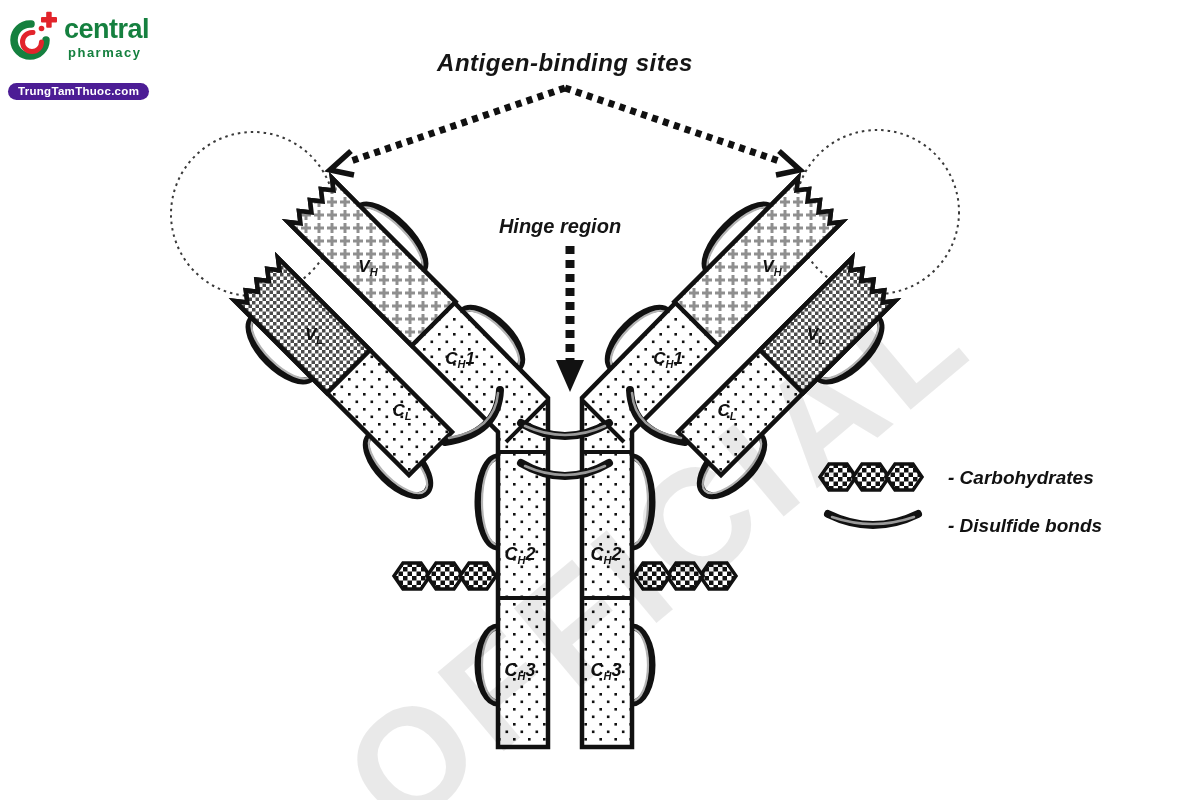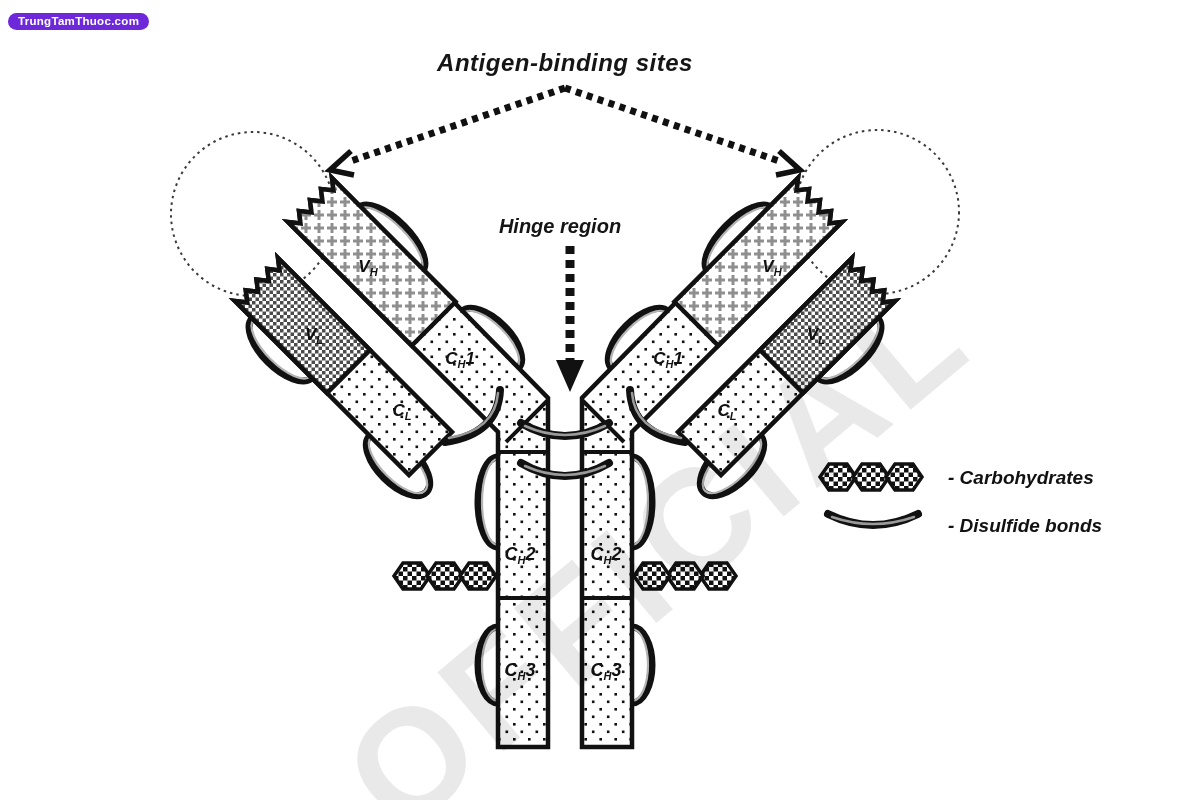--- a/index.html
+++ b/index.html
@@ -6,21 +6,21 @@
   .canvas{position:relative;width:1200px;height:800px;background:#fff;overflow:hidden;
           font-family:"Liberation Sans",sans-serif;}
   .canvas > svg{position:absolute;left:0;top:0;}
 
   
   .logo{position:absolute;left:8px;top:8px;z-index:6;}
   .logo-row{display:flex;align-items:flex-start;}
   .logo-text{margin-left:4px;margin-top:8px;}
   .brand{color:#15803f;font-weight:bold;font-size:27px;line-height:1;letter-spacing:-0.5px;display:block;}
   .tagline{color:#15803f;font-size:13px;font-weight:bold;letter-spacing:1.5px;display:block;margin:2px 0 0 4px;}
-  .pill{margin-top:5px;background:#6d28d9;color:#fff;font-size:11.5px;font-weight:bold;
+  .pill{margin-top:19px;background:#4c1d95;color:#fff;font-size:11.5px;font-weight:bold;
         padding:2px 10px 3px 10px;border-radius:10px;display:inline-block;letter-spacing:.3px;}
 
   
   .chain{fill:url(#dots);stroke:#111;stroke-width:4.5;stroke-linejoin:miter;}
   .vh{fill:url(#crosses);stroke:#111;stroke-width:4.5;}
   .vl{fill:url(#checker);stroke:#111;stroke-width:4.5;}
   .divider{stroke:#111;stroke-width:4;}
   .loopB{fill:none;stroke:#111;stroke-width:7;}
   .loopG{fill:none;stroke:#b3b3b3;stroke-width:2.2;}
   .bondB{fill:none;stroke:#111;stroke-width:8;stroke-linecap:round;}
@@ -162,16 +162,31 @@
       <text class="dlabel big" x="606" y="676" text-anchor="middle"><tspan>C</tspan><tspan class="s" dy="4">H</tspan><tspan dy="-4">3</tspan></text>
     </g>
 
     <text class="title" x="565" y="71" text-anchor="middle">Antigen-binding sites</text>
     <text class="hingeT" x="560" y="233" text-anchor="middle">Hinge region</text>
 
     <text class="wm" transform="translate(690 595) rotate(-40)" text-anchor="middle">OFFICIAL</text>
   </svg>
 
   <div class="logo">
+    <div class="logo-row">
+      <svg width="52" height="56" viewBox="0 0 52 56">
+        <circle cx="22" cy="32" r="16" fill="none" stroke="#15803f" stroke-width="7.5" stroke-linecap="round" stroke-dasharray="76 24.5"></circle>
+        <circle cx="24" cy="34" r="9.5" fill="none" stroke="#e2242b" stroke-width="5" stroke-linecap="round" stroke-dasharray="45.5 14.2"></circle>
+        <g>
+          <rect x="33" y="9" width="16" height="5.5" rx="1" fill="#e2242b"></rect>
+          <rect x="38.2" y="3.8" width="5.5" height="16" rx="1" fill="#e2242b"></rect>
+        </g>
+        <circle cx="33.5" cy="20.5" r="2.8" fill="#e2242b"></circle>
+      </svg>
+      <div class="logo-text">
+        <span class="brand">central</span>
+        <span class="tagline">pharmacy</span>
+      </div>
+    </div>
     <span class="pill">TrungTamThuoc.com</span>
   </div>
 
 </div>
 
 </body></html>

